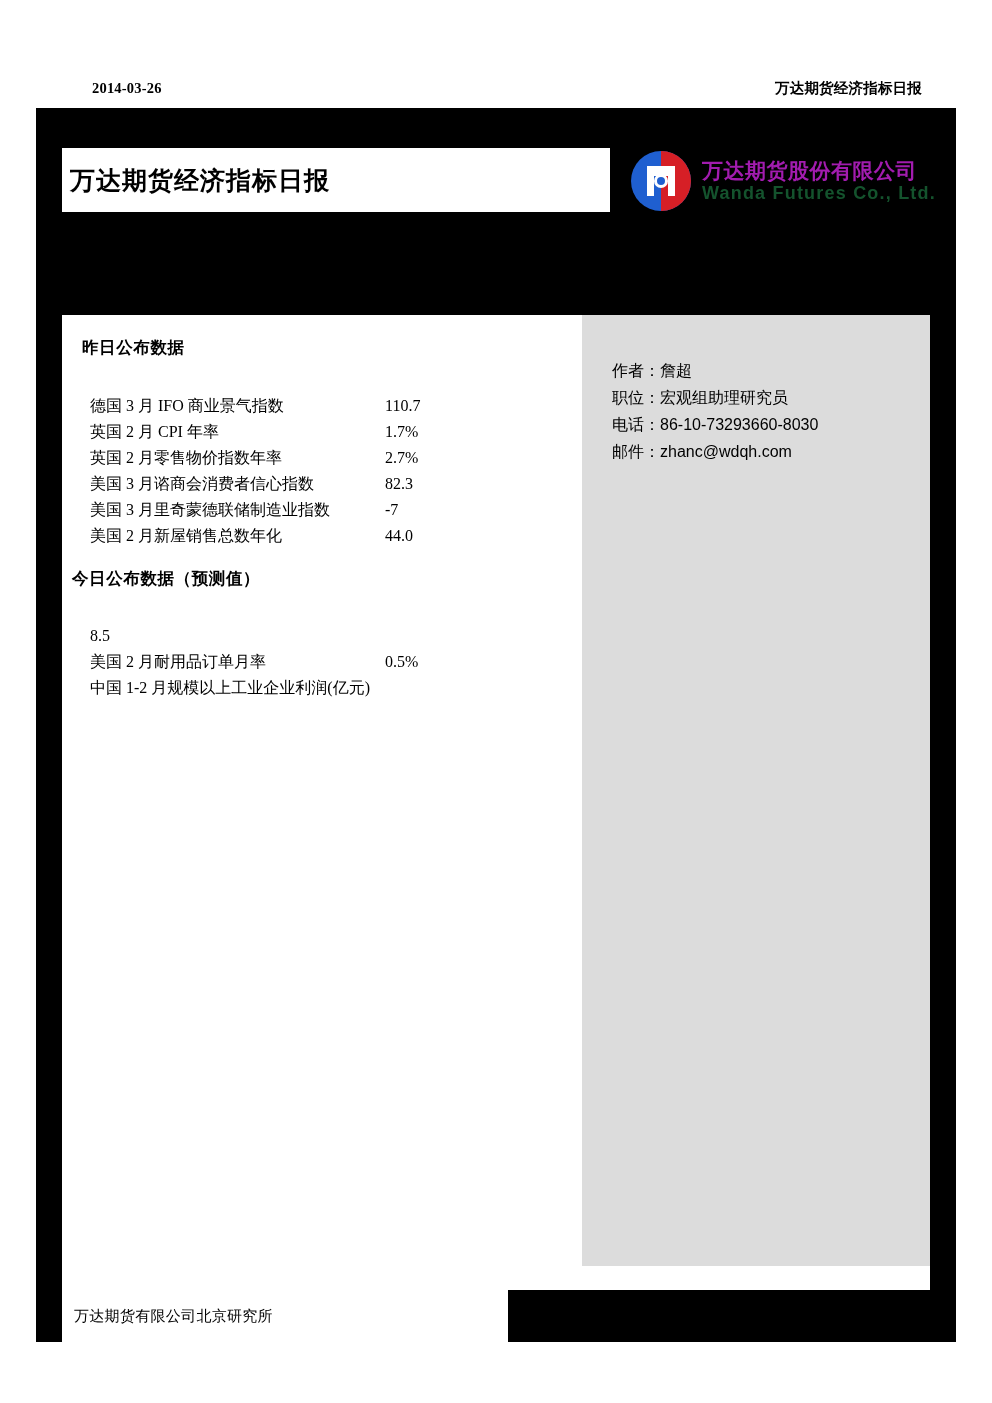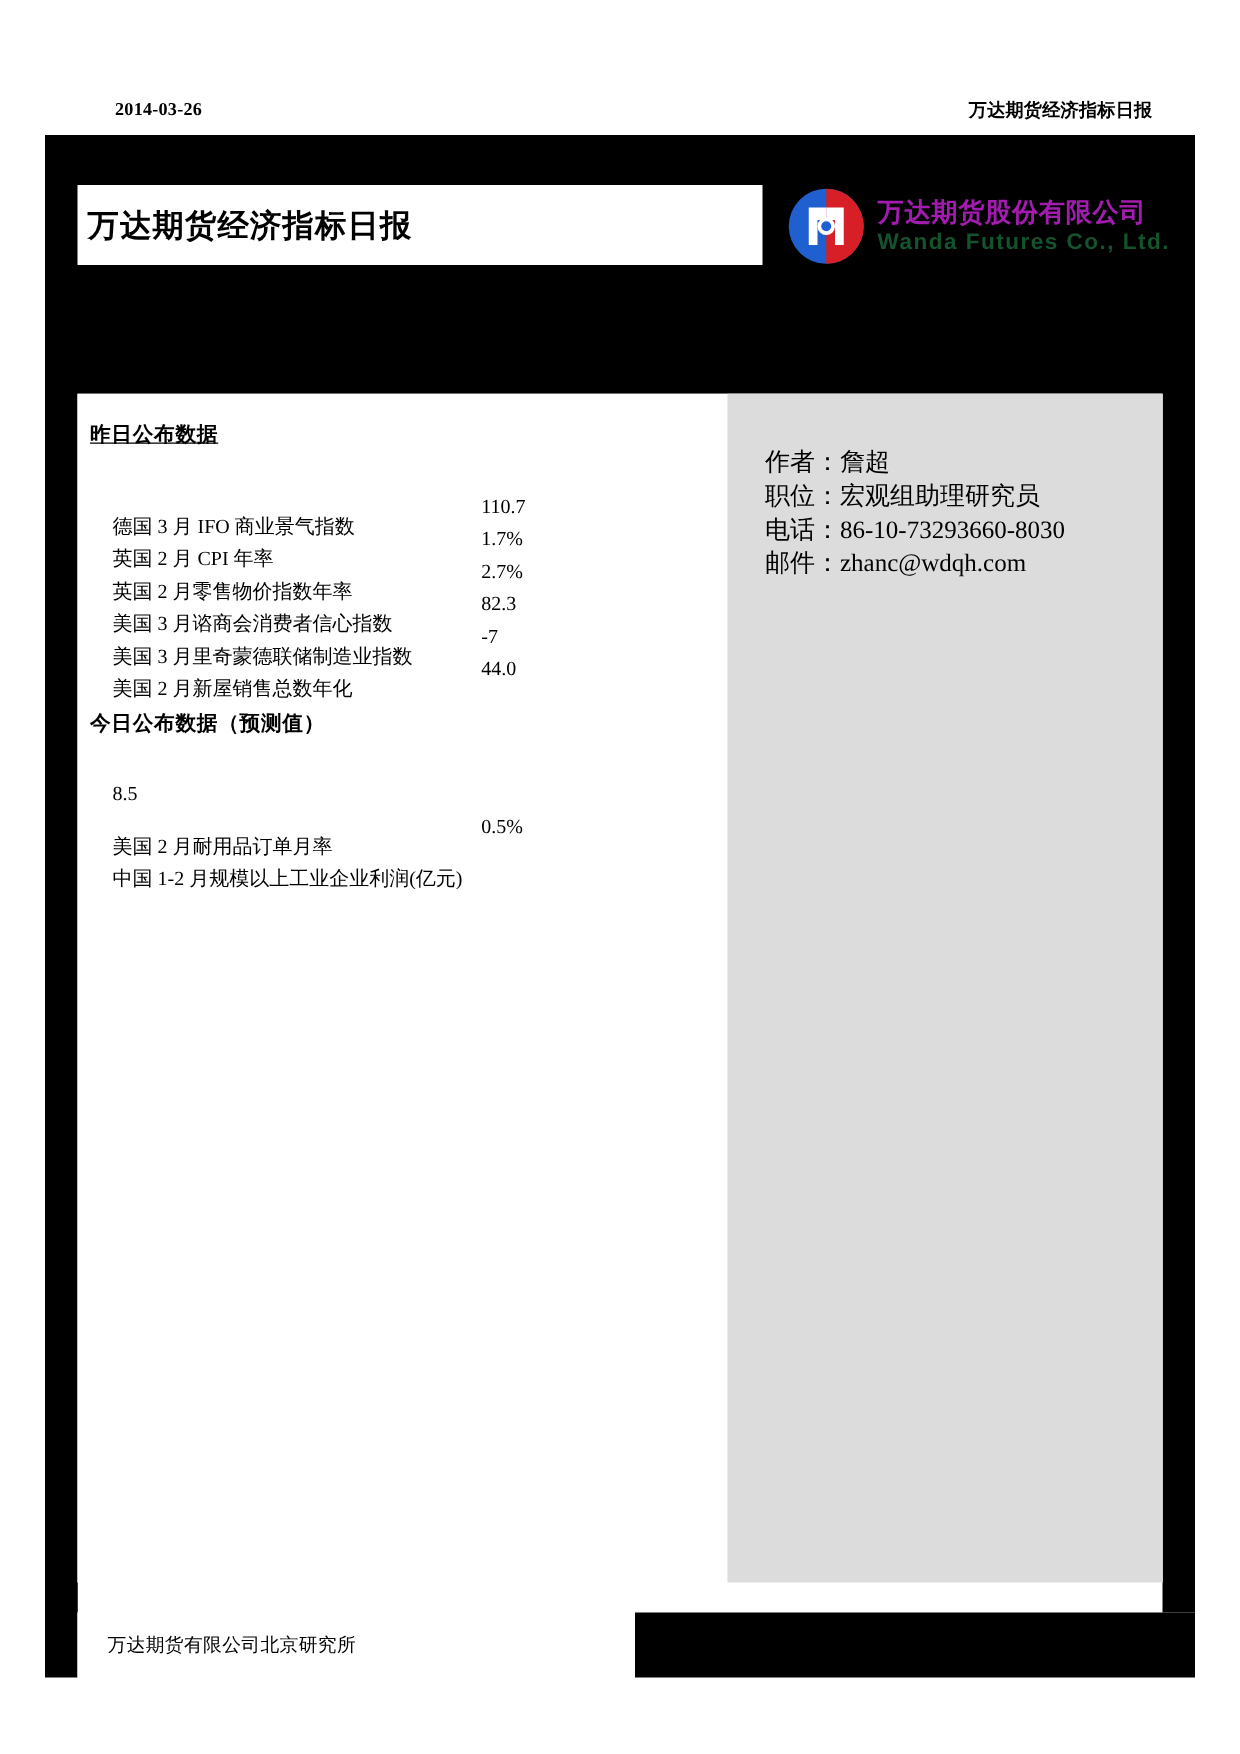--- a/index.html
+++ b/index.html
@@ -144,68 +144,67 @@
     width: 348px;
     background: #dcdcdc;
     position: relative;
   }
   .section-title {
     font-family: "Liberation Serif", serif;
     font-weight: bold;
     font-size: 16.5px;
     letter-spacing: 0.6px;
   }
-  .sec1-title { position: absolute; left: 10px; top: 22px; text-decoration: underline; }
+  .sec1-title { position: absolute; left: 20px; top: 22px; }
   .sec2-title { position: absolute; left: 10px; top: 253px; }
 
   .rows {
     position: absolute;
     left: 28px;
     width: 470px;
   }
   .rows-1 { top: 78px; }
   .rows-2 { top: 308px; }
 
   .row {
     display: flex;
     font-size: 16px;
     line-height: 26px;
     height: 26px;
     font-family: "Liberation Serif", serif;
   }
   .row .label {
     width: 295px;
     white-space: nowrap;
-    margin-top: 16px;
   }
   .row .value {
     white-space: nowrap;
   }
 
   
   .author-block {
     position: absolute;
     left: 30px; top: 42px;
-    font-family: Liberation Serif, serif;
-    font-size: 20px;
+    font-family: Liberation Sans, sans-serif;
+    font-size: 16px;
     line-height: 27px;
   }
   .author-block div { white-space: nowrap; }
 
   
   .footer {
     position: absolute;
     left: 62px; top: 1290px;
     width: 446px; height: 52px;
     background: #ffffff;
     display: flex;
     align-items: center;
   }
   .footer .f-text {
-    padding-left: 24px;
+    padding-left: 12px;
     font-family: "Liberation Serif", serif;
     font-size: 15px;
     letter-spacing: 0.3px;
   }
 </style>
 </head>
 <body>
 
 <div class="page">
 

